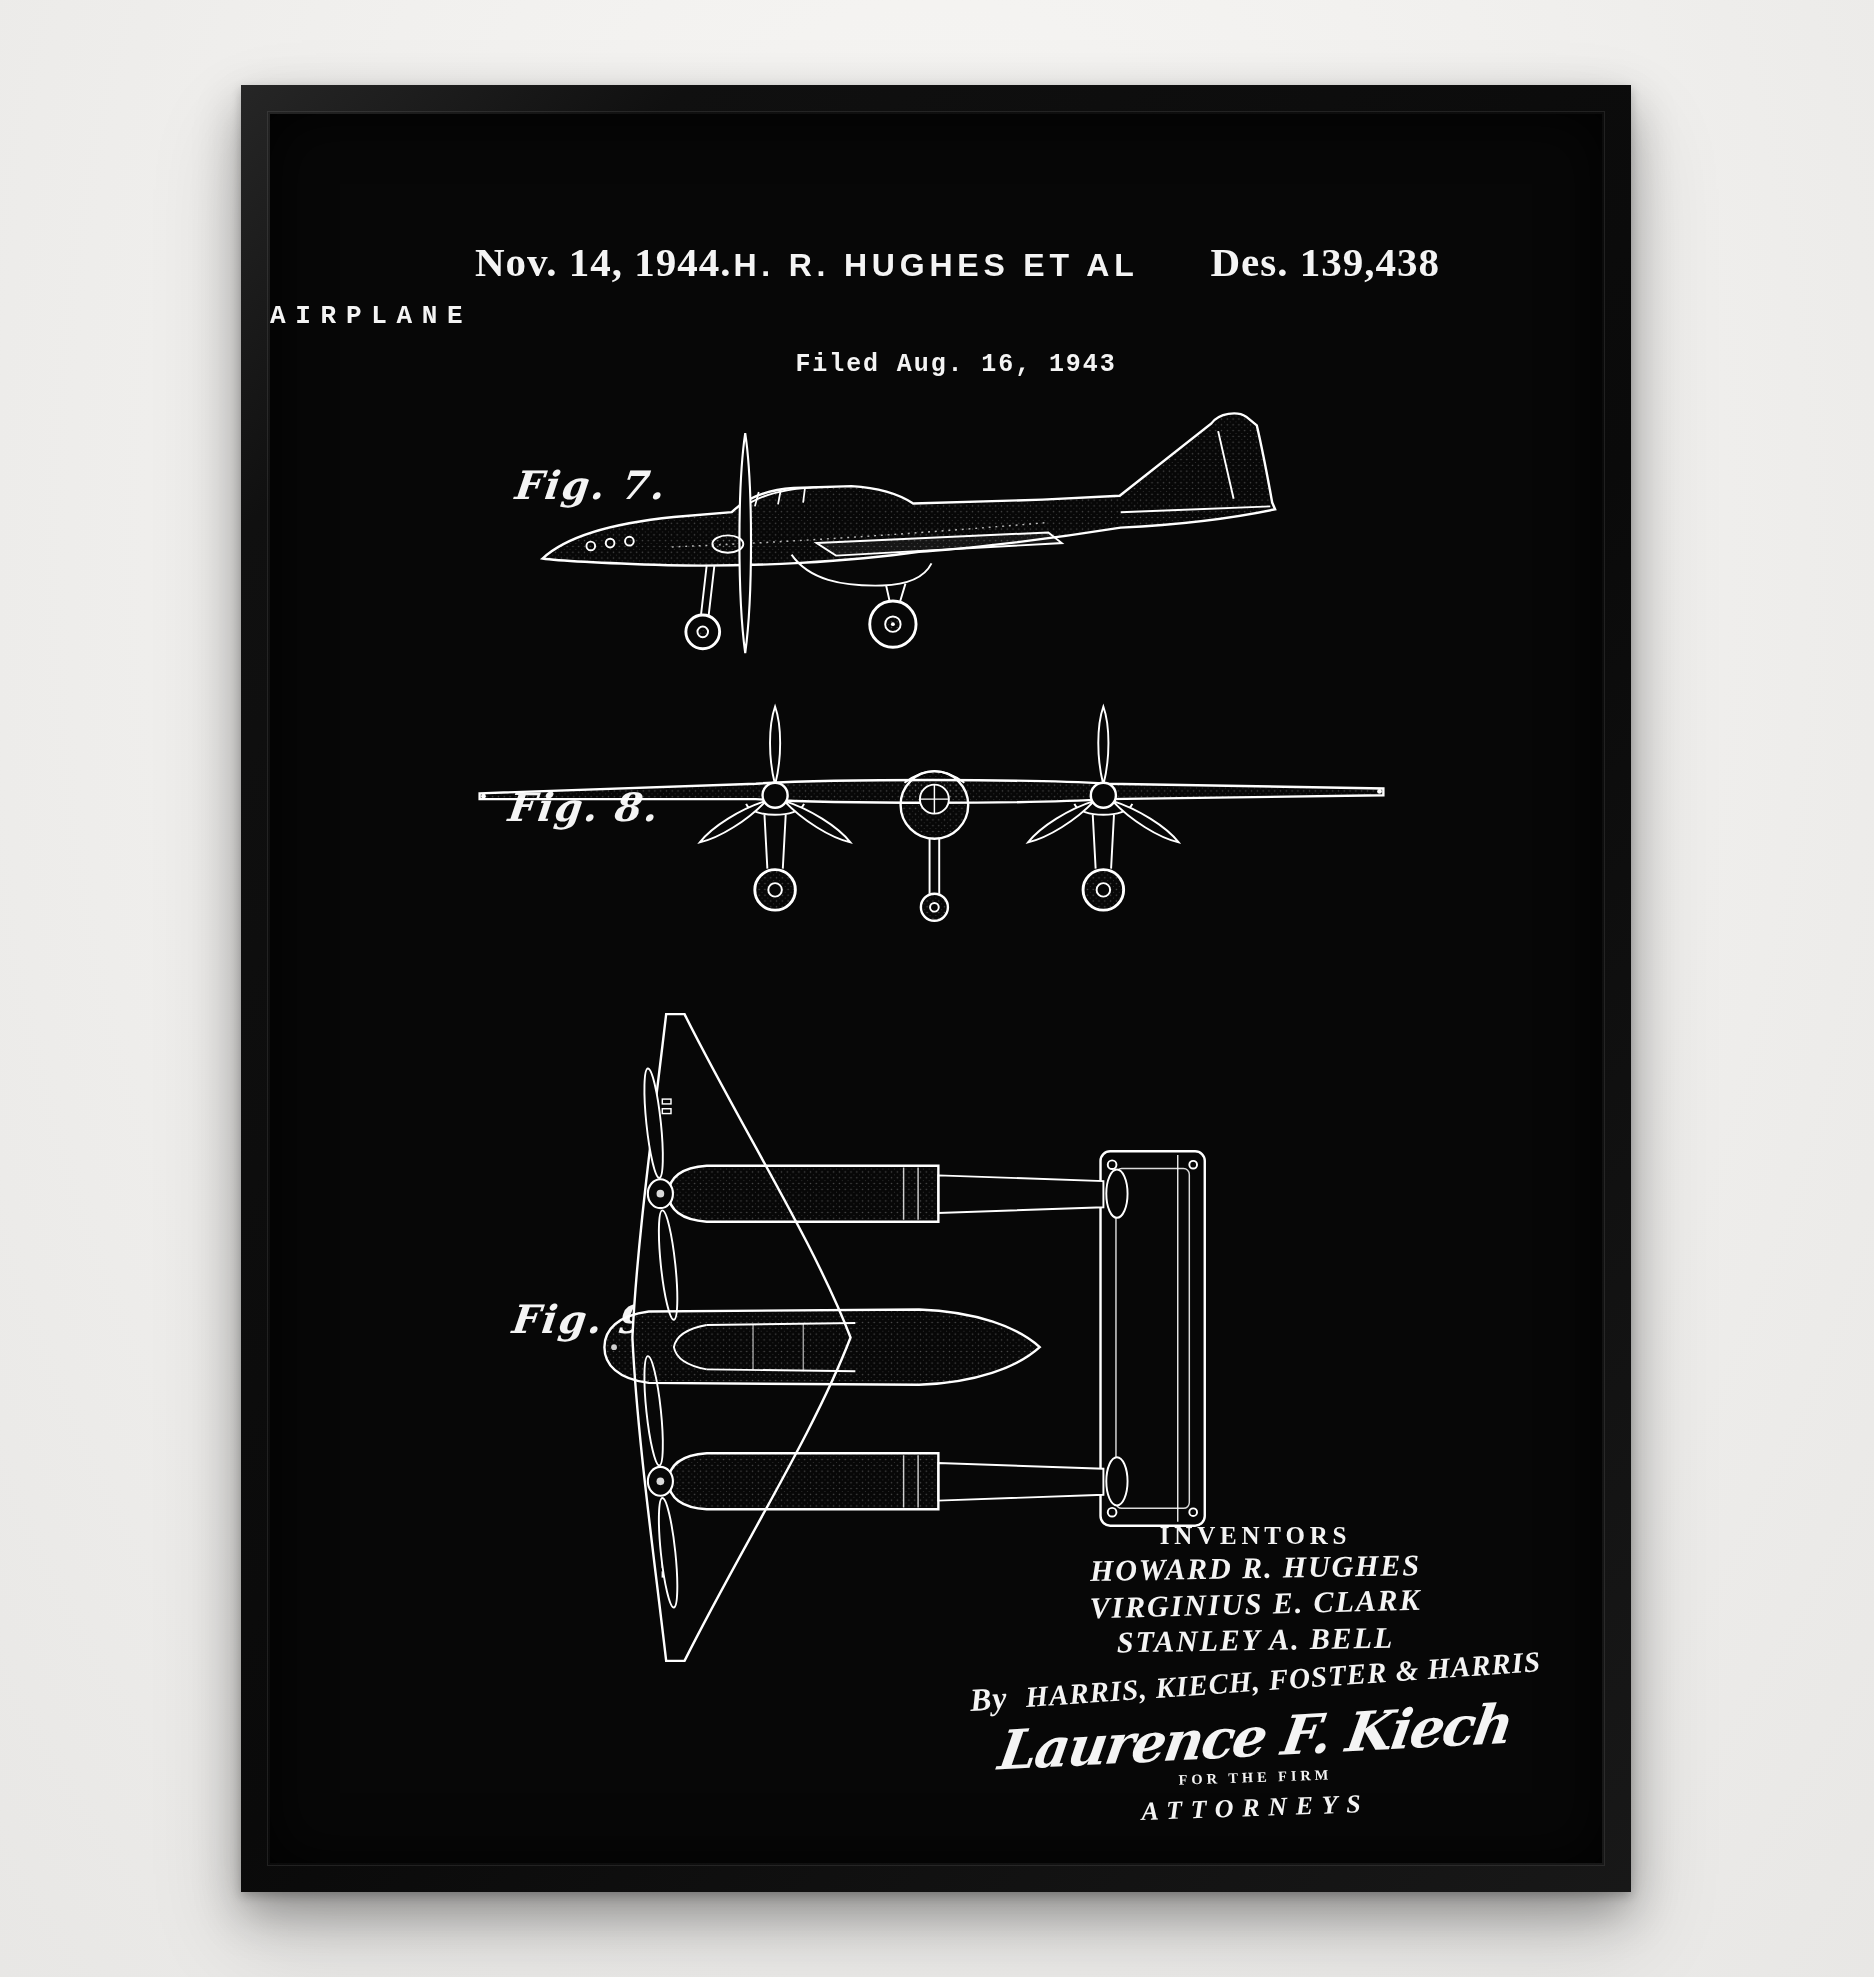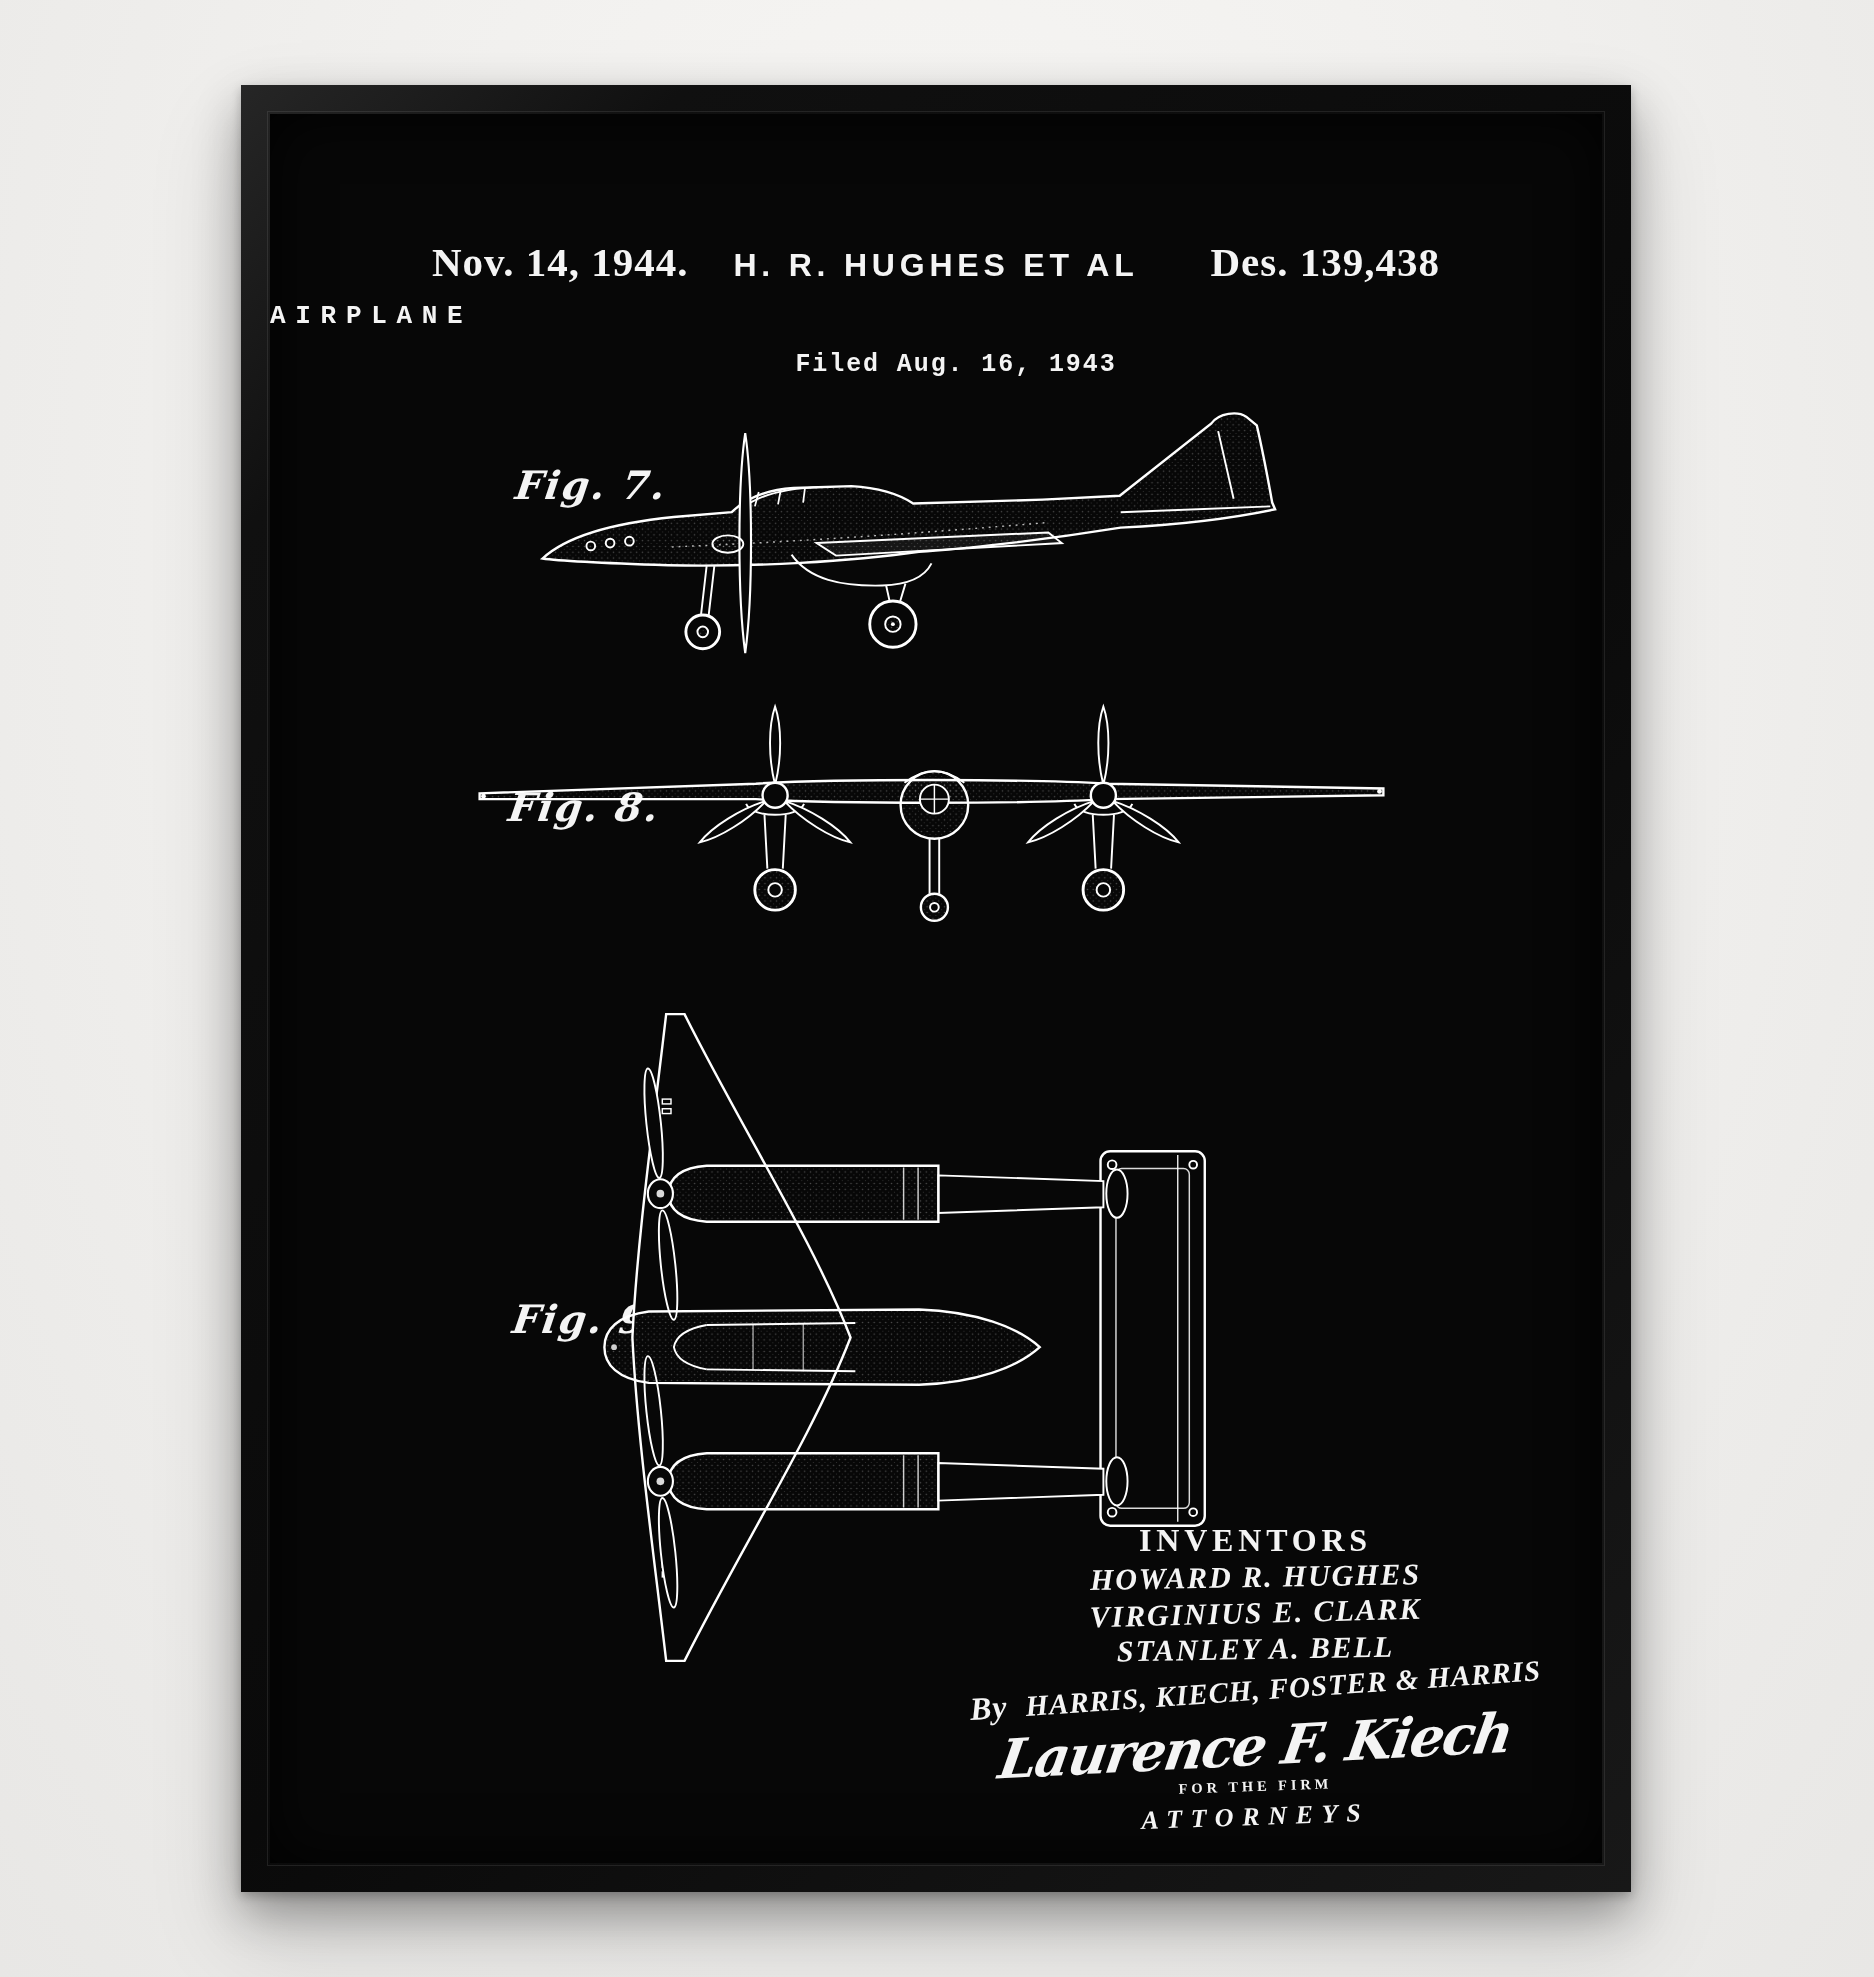--- a/index.html
+++ b/index.html
@@ -21,21 +21,21 @@
   }
   .poster {
     position:absolute; inset:29px; background:#070707; color:#f4f4f4; overflow:hidden;
     box-shadow: inset 0 0 58px rgba(0,0,0,0.85);
   }
   
   .header-row {
     position:absolute; top:102px; left:0; right:0; padding:0 162px;
     display:grid; grid-template-columns:1fr auto 1fr; align-items:baseline;
   }
-  .hdr-date { justify-self:start; font-weight:700; font-size:41px; letter-spacing:1px; }
+  .hdr-date { justify-self:start; font-weight:700; font-size:41px; letter-spacing:1px;margin-left:43px; }
   .hdr-name { justify-self:center; font-family:"Liberation Sans", sans-serif; font-weight:700; font-size:32px; letter-spacing:4.8px;margin-top:31px; }
   .hdr-num  { justify-self:end; font-weight:700; font-size:41px; letter-spacing:1px; }
   .title-line {
     position:absolute; top:187px; left:0; right:0; text-align:left;
     font-family:"Liberation Mono", monospace; font-weight:700; font-size:26px; letter-spacing:9.7px;
   }
   .filed-line {
     position:absolute; top:236px; left:0; right:0; text-align:center;
     font-family:"Liberation Mono", monospace; font-weight:700; font-size:25px; letter-spacing:1.9px;padding-left:40px;
   }
@@ -47,21 +47,21 @@
   #fig7-label { left:246px; top:348px; }
   #fig8-label { left:239px; top:670px; }
   #fig9-label { left:243px; top:1182px; }
   
   .drawing { position:absolute; }
   #fig7-svg { left:232px; top:286px; }
   #fig8-svg { left:198px; top:577px; }
   #fig9-svg { left:290px; top:871px; }
   
   .sig-block { position:absolute; left:686px; top:1408px; width:599px; text-align:center; }
-  .inv-heading { font-weight:700; font-size:32px; letter-spacing:4.8px; }
+  .inv-heading { font-weight:700; font-size:25px; letter-spacing:4.8px; }
   .inv-name {
     font-style:italic; font-weight:700; font-size:30px; letter-spacing:1.9px; line-height:36px;
   }
   .inv-name.n1 { transform:rotate(-1deg); }
   .inv-name.n2 { transform:rotate(-1.5deg); }
   .inv-name.n3 { transform:rotate(-1deg); }
   .inv-by {
     font-style:italic; font-weight:700; font-size:29px; letter-spacing:1px;
     transform:rotate(-4deg); margin-top:3.9px; white-space:nowrap;
   }

